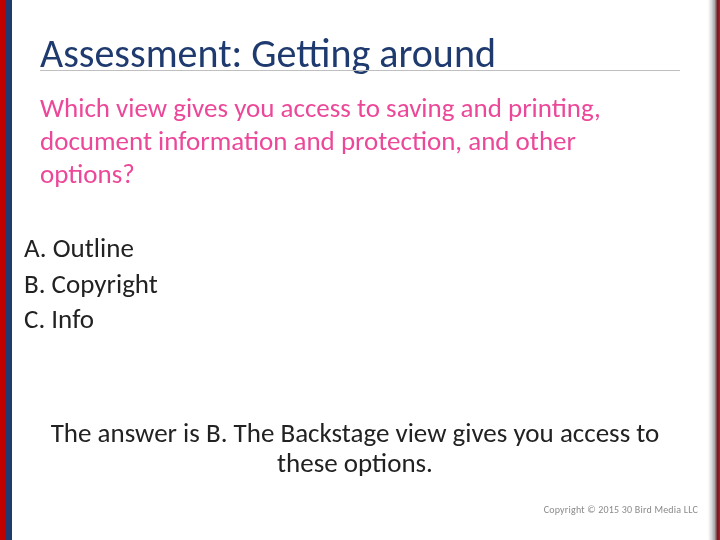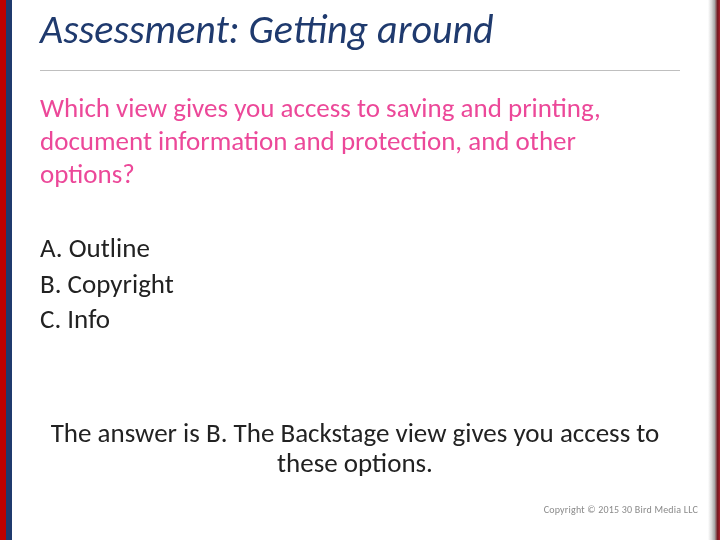--- a/index.html
+++ b/index.html
@@ -42,48 +42,47 @@
     background: linear-gradient(to right,
       #ffffff 0%,
       #d9d9d9 30%,
       #a8a8a8 55%,
       #73171e 80%,
       #a81e2a 100%);
   }
   .title {
     position: absolute;
     left: 40px;
-    top: 8px;
+    top: 32px;
     right: 30px;
     font-size: 40px;
     color: #1f3a6e;
     font-weight: 400;
     line-height: 1.1;
-    font-style: italic;
   }
   .title-rule {
     position: absolute;
     left: 40px;
     top: 70px;
     width: 640px;
     height: 0;
     border-top: 1px solid #bfbfbf;
   }
   .question {
     position: absolute;
     left: 40px;
     top: 92px;
     right: 60px;
     font-size: 27px;
     color: #ec4899;
     line-height: 1.22;
   }
   .options {
     position: absolute;
-    left: 40px;
+    left: 24px;
     top: 230px;
     right: 60px;
     font-size: 27px;
     color: #222222;
     line-height: 1.32;
   }
   .opt {
     display: block;
   }
   .answer {

